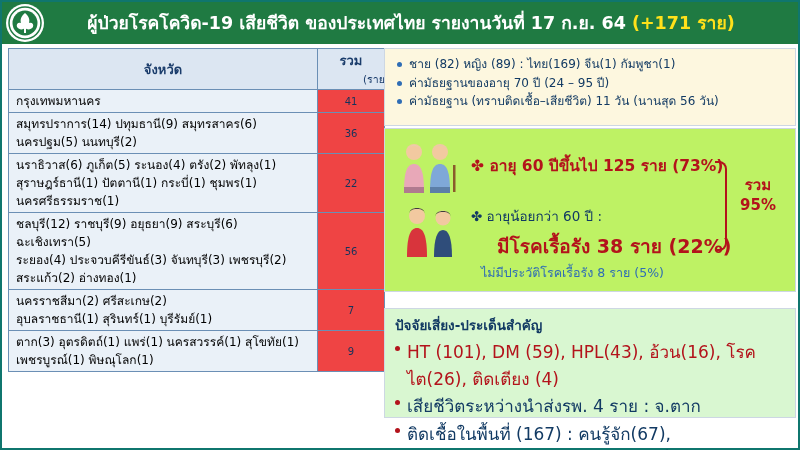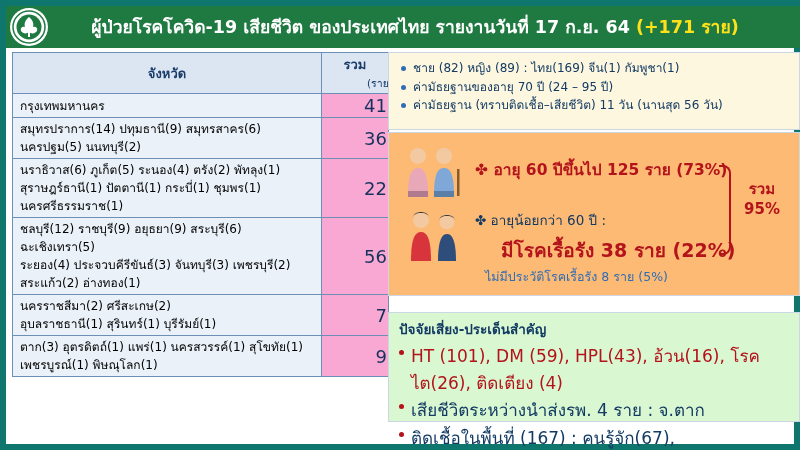--- a/index.html
+++ b/index.html
@@ -11,21 +11,21 @@
     height: 450px;
     font-family: "DejaVu Sans", "Liberation Sans", sans-serif;
     background: #ffffff;
     overflow: hidden;
   }
   .page {
     position: relative;
     width: 800px;
     height: 450px;
     box-sizing: border-box;
-    border: 6px solid #0f766e;
+    border: 2px solid #0f766e;
     background: #ffffff;
   }
   
   .header {
     position: absolute;
     left: 0; top: 0;
     width: 796px;
     height: 42px;
     background: #1f7a42;
     display: flex;
@@ -85,24 +85,24 @@
   table.prov th.col-sum  { width: 64px; }
   .sum-sub { font-size: 10.5px; font-weight: normal; display:block;padding-left:44px; }
   table.prov td.name {
     background: #eaf1f8;
     color: #000000;
     font-size: 12px;
     line-height: 1.5;
     padding: 2px 7px;
   }
   table.prov td.num {
-    background: #f9a8d4;
+    background: #ef4444;
     color: #14335c;
-    font-size: 18px;
-    text-align: right;
+    font-size: 10px;
+    text-align: center;
   }
   
   .right {
     position: absolute;
     left: 382px;
     top: 46px;
     width: 412px;
     border-radius: 9px;
   }
   .box {
@@ -126,21 +126,21 @@
   }
   .box-stats li:before {
     content: "";
     position: absolute;
     left: 2px; top: 7px;
     width: 5px; height: 5px;
     border-radius: 50%;
     background: #2f6db5;
   }
   .box-age {
-    background: #fdba74;
+    background: #bef264;
     margin-top: 2px;
     height: 164px;
     position: relative;
     padding: 0 8px;
   }
   .fam-icon {
     position: absolute;
     left: 12px; top: 10px;
     width: 62px; height: 56px;
   }

